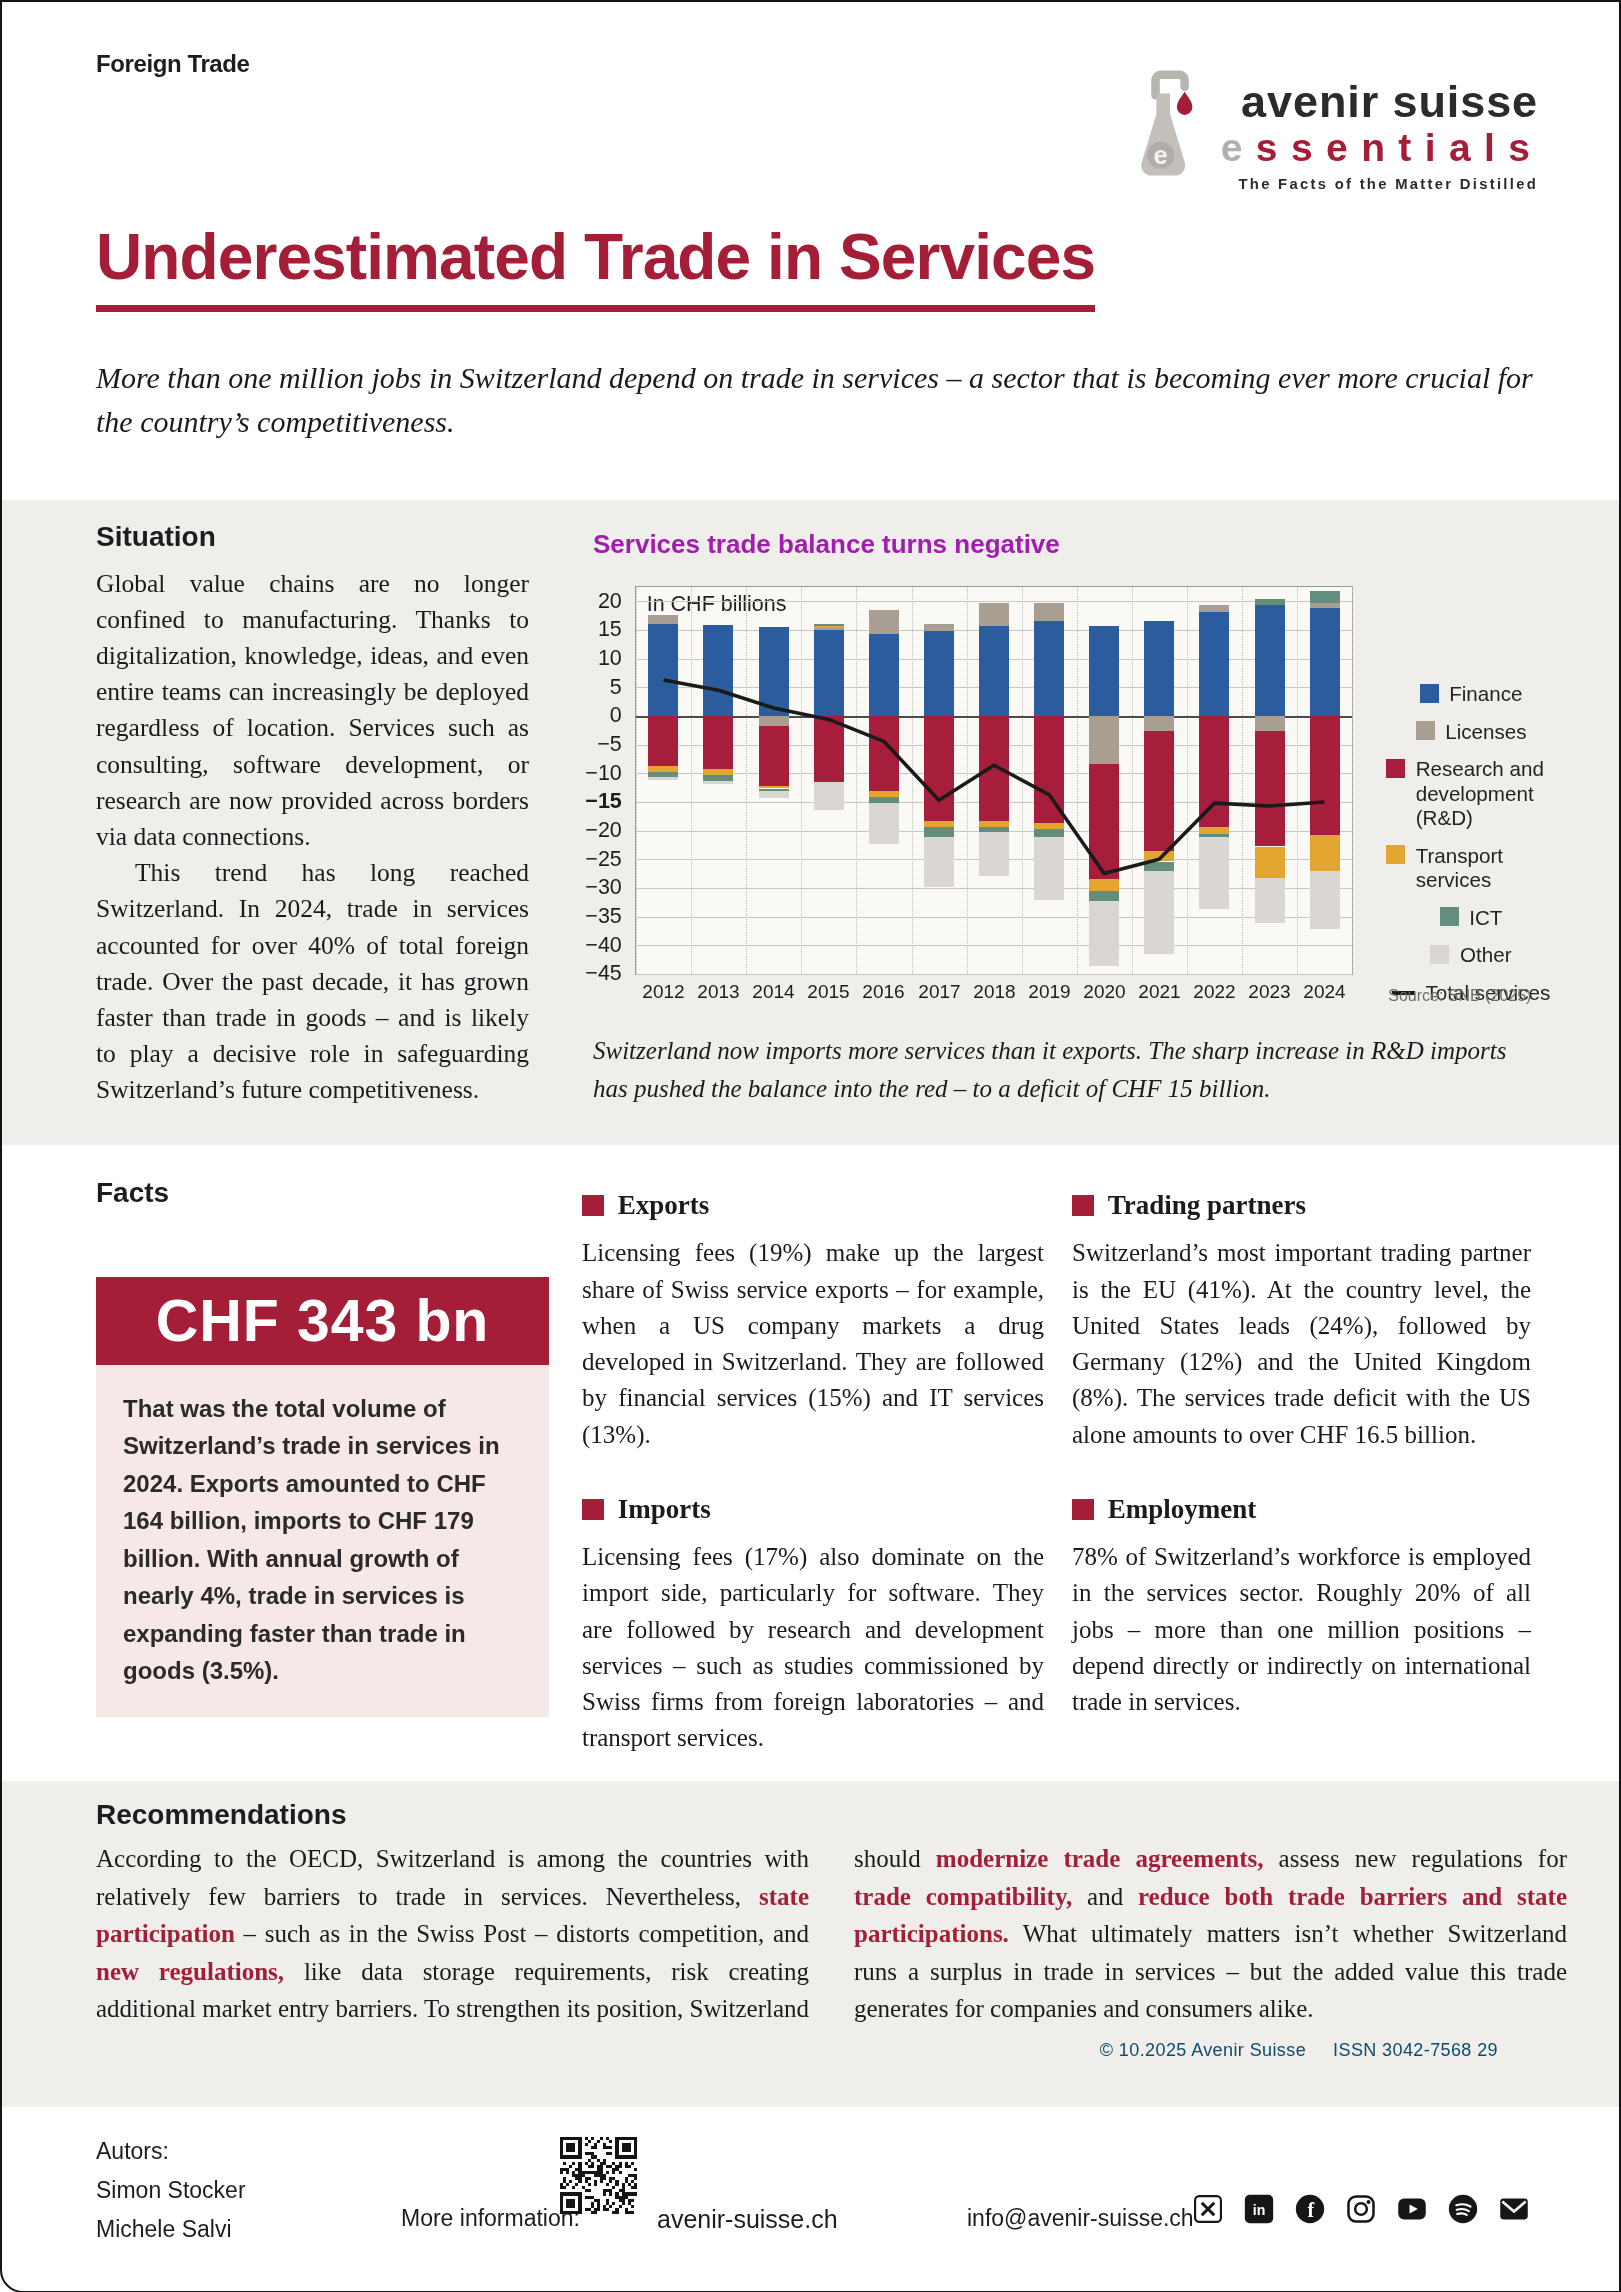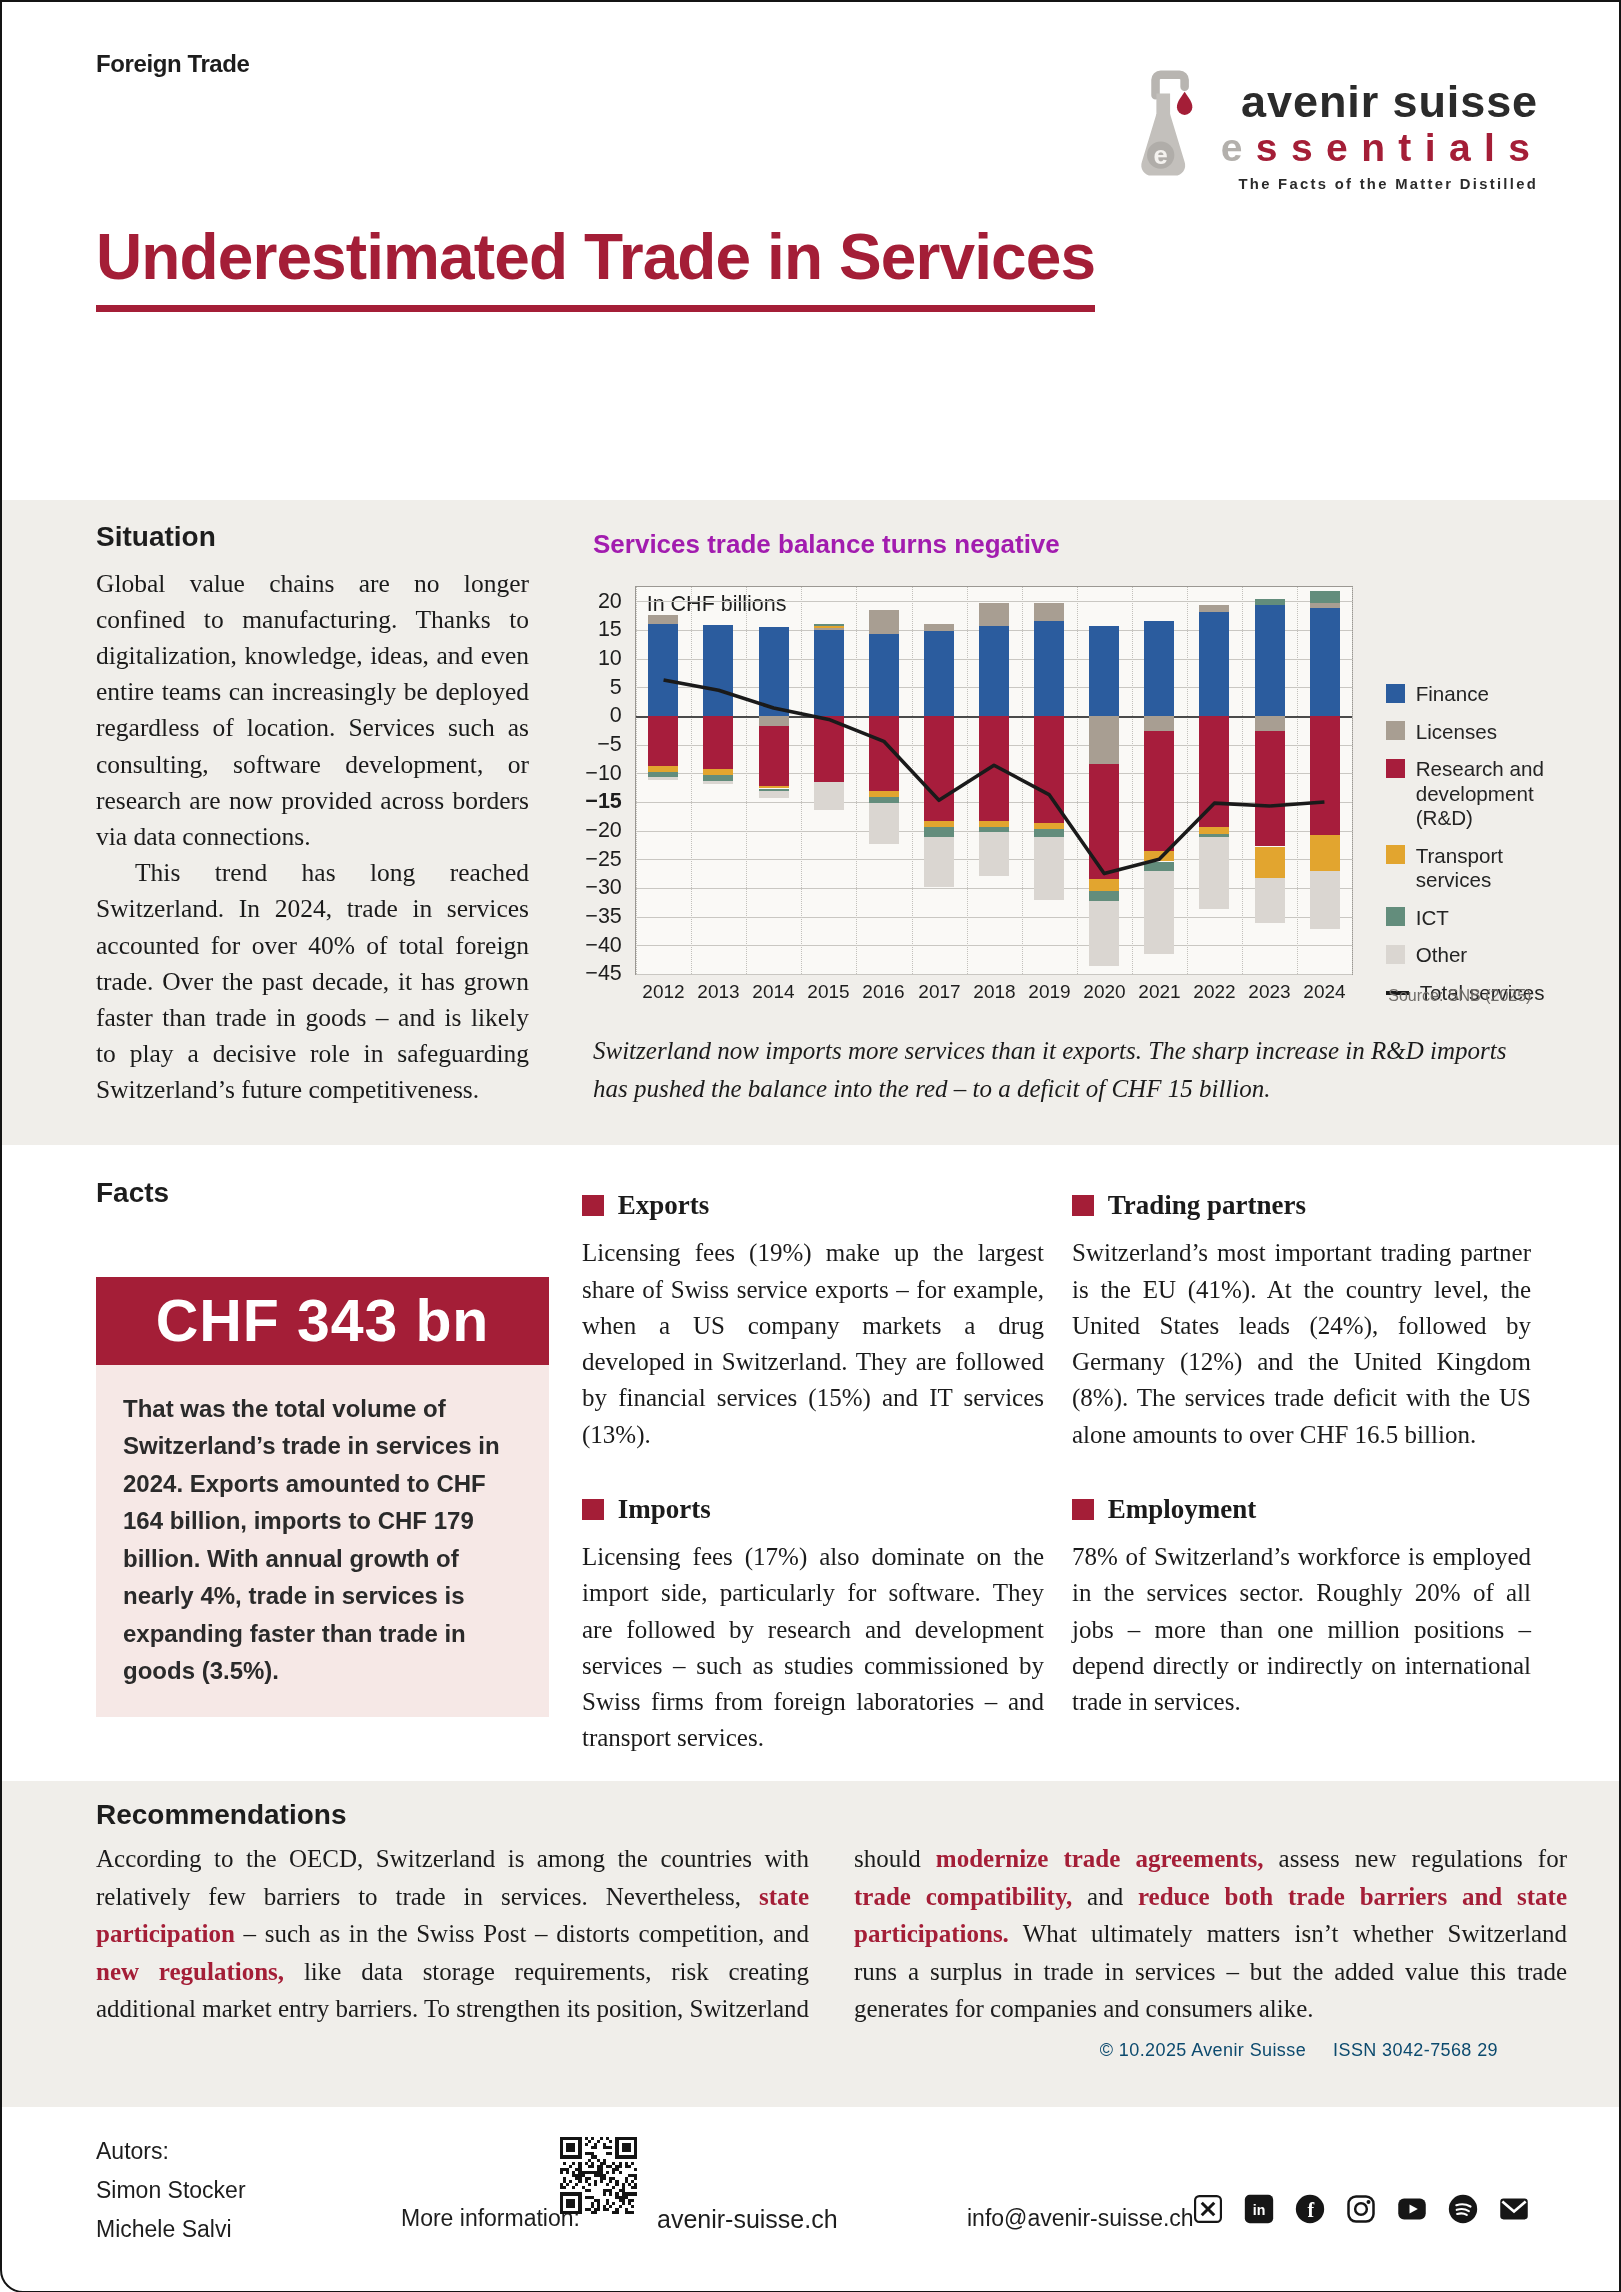--- a/index.html
+++ b/index.html
@@ -44,21 +44,21 @@
   .grid{position:absolute;left:0;width:100%;height:0.9px;background:#c9c7c2;}
   .grid.zero{height:1.8px;background:#4a4a4a;}
   .vgrid{position:absolute;top:0;height:100%;width:0;border-left:0.9px dotted #c2c0bb;}
   .yticks{position:absolute;left:-9px;top:66px;width:45px;height:387px;}
   .ytick{position:absolute;right:7.2px;width:45px;text-align:right;font-size:21.5px;color:#1d1d1d;}
   .bar-seg{position:absolute;}
   .xlabels{position:absolute;left:43px;top:460px;width:716px;}
   .xlab{position:absolute;text-align:center;font-size:19px;color:#1d1d1d;}
   .lineSvg{position:absolute;left:0;top:0;overflow:visible;}
   .unit-label{position:absolute;left:10.7px;top:5.4px;font-size:21.5px;color:#1d1d1d;}
-  .legend{position:absolute;left:793px;top:161px;display:flex;flex-direction:column;gap:13.4px;width:170px;}
+  .legend{position:absolute;left:793px;top:161px;display:flex;flex-direction:column;gap:13.4px;width:170px;align-items:center;}
   .legend-item{display:flex;align-items:flex-start;gap:10.7px;font-size:20.6px;color:#242424;line-height:1.18;}
   .legend-item .sw{flex:0 0 auto;width:19px;height:19px;margin-top:1.8px;}
   .legend-item .swline{flex:0 0 auto;width:23px;height:3.6px;background:#1a1a1a;margin-top:9.9px;}
   .source{position:absolute;right:3.6px;top:466px;font-size:16px;color:#6f6c68;}
   .chart-caption{left:591px;top:1030px;width:949px;font-size:25px;line-height:1.5;font-style:italic;color:#1b1b1b;}
 
   
   .facts-head{left:94px;top:1175px;}
   .fact-red{left:94px;top:1275px;width:453px;height:88px;background:#a41e37;color:#ffffff;
             display:flex;align-items:center;justify-content:center;font-size:59px;font-weight:bold;letter-spacing:0.9px;}
@@ -109,20 +109,21 @@
       </svg>
     </span>
     <span class="word-top">avenir suisse</span>
     <span class="word-bottom"><span class="e-gray">e</span><span>ssentials</span></span>
     <span class="tagline">The Facts of the Matter Distilled</span>
   </div>
 
   <div class="abs title">
     <h1>Underestimated Trade in Services</h1>
   </div>
+  <div class="abs subtitle serif">More than one million jobs in Switzerland depend on trade in services – a sector that is becoming ever more crucial for the country’s competitiveness.</div>
 
   <div class="abs band1"></div>
 
   <div class="abs situation">
     <h2 class="h2">Situation</h2>
     <p>Global value chains are no longer confined to manufacturing. Thanks to digitalization, knowledge, ideas, and even entire teams can increasingly be deployed regardless of location. Services such as consulting, software development, or research are now provided across borders via data connections.</p>
     <p class="indent">This trend has long reached Switzerland. In 2024, trade in services accounted for over 40% of total foreign trade. Over the past decade, it has grown faster than trade in goods – and is likely to play a decisive role in safeguarding Switzerland’s future competitiveness.</p>
   </div>
 
   <div class="abs chartwrap">

